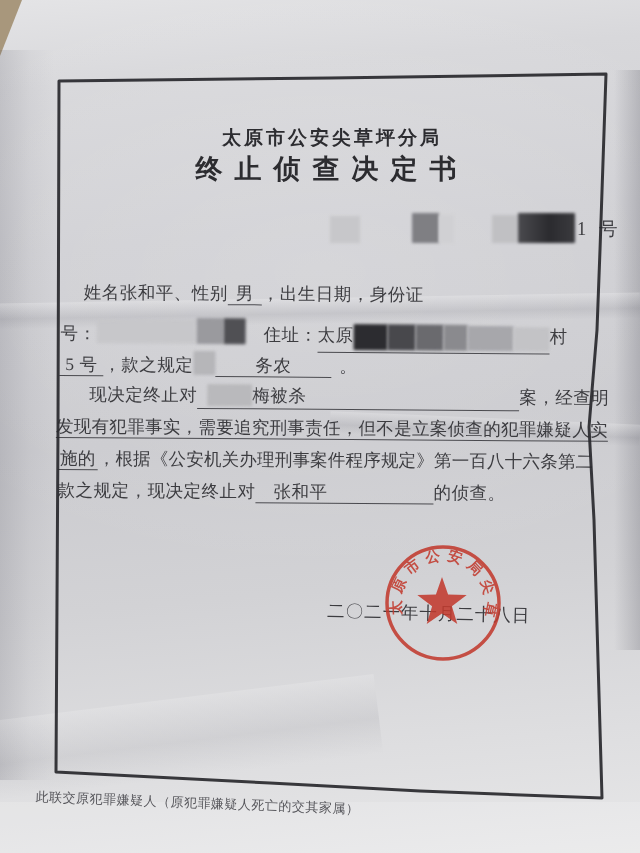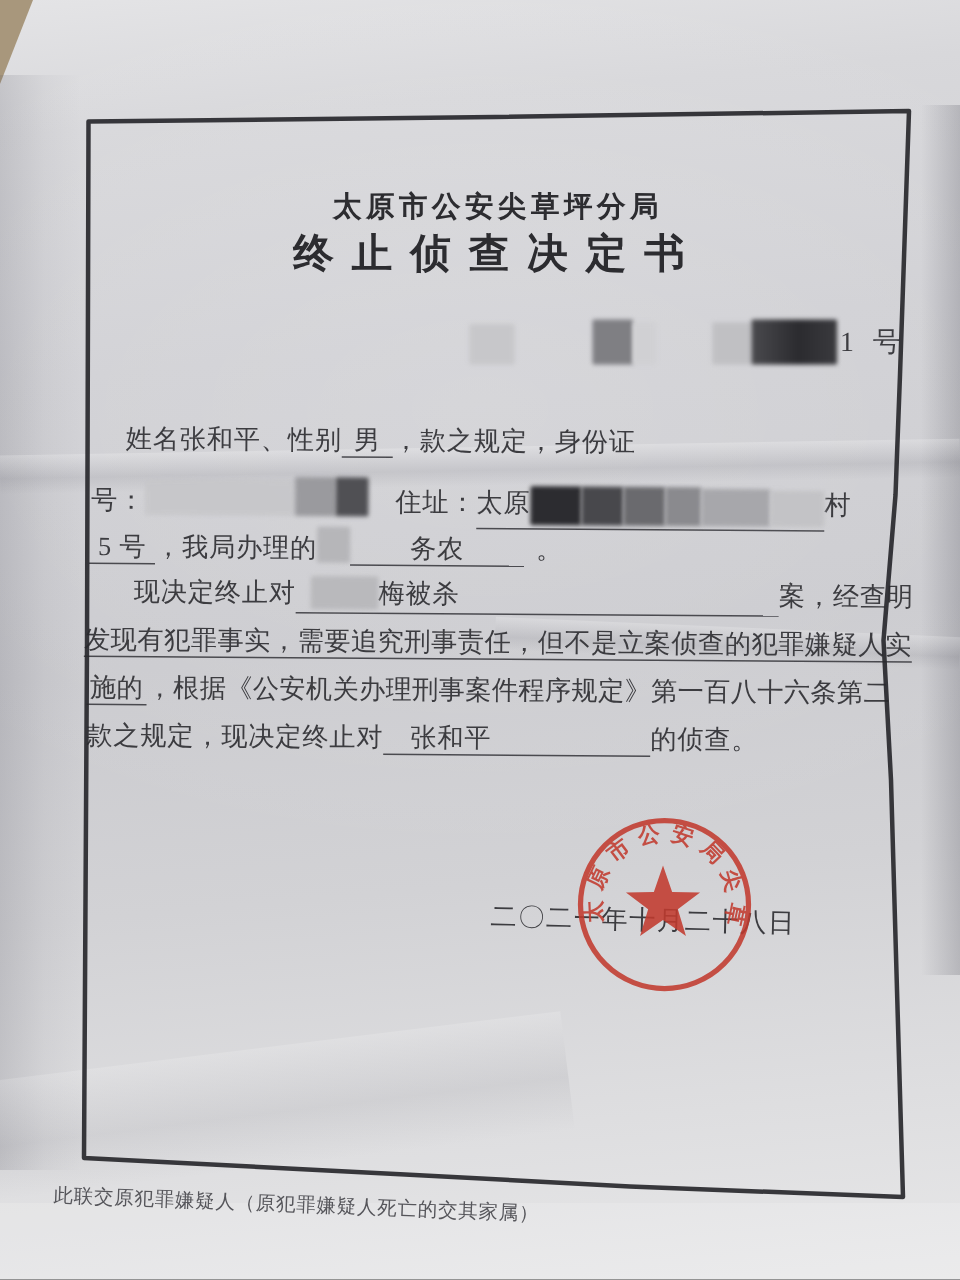--- a/index.html
+++ b/index.html
@@ -24,21 +24,21 @@
   .crease3{left:-50px;top:700px;width:430px;height:80px;transform:rotate(-7deg);
     background:linear-gradient(to bottom,rgba(255,255,255,.16),rgba(70,70,82,.08) 55%,transparent);}
   .bottom-light{left:0;top:802px;width:640px;height:51px;background:rgba(255,255,255,.16);}
 
   svg.frame{position:absolute;left:0;top:0;}
 
   .center-block{position:absolute;left:32px;width:600px;text-align:center;color:#2c2c30;}
   .agency{top:125px;font-size:19px;font-weight:700;letter-spacing:3px;}
   .doctitle{top:151px;font-size:27px;font-weight:700;letter-spacing:12px;}
 
-  .numrow{position:absolute;left:313px;top:213px;display:flex;align-items:flex-end;height:30px;justify-content:flex-end;}
+  .numrow{position:absolute;left:330px;top:213px;display:flex;align-items:flex-end;height:30px;justify-content:flex-end;}
   .blk{display:inline-block;filter:blur(1.4px);border-radius:1px;}
   .numrow .n1{width:30px;height:27px;background:#c7c7ca;}
   .numrow .s1{width:52px;}
   .numrow .n2{width:27px;height:30px;background:#7f7f83;}
   .numrow .n3{width:15px;height:28px;background:#d0d0d3;}
   .numrow .s2{width:38px;}
   .numrow .n4{width:26px;height:28px;background:#c0c0c3;}
   .numrow .n5{width:57px;height:30px;background:linear-gradient(90deg,#4a4a4e,#2b2b2f 55%,#3a3a3e);}
   .numtext{font-size:18.5px;color:#3d3d41;letter-spacing:4px;margin-left:2px;line-height:28px;}
 
@@ -89,37 +89,37 @@
     <span class="blk n3"></span>
     <span class="sp s2"></span>
     <span class="blk n4"></span>
     <span class="blk n5"></span>
     <span class="numtext">1 号</span>
   </div>
 
   <div class="bodyblock">
 
     <div class="line l1">
-      <span>姓名</span><span>张和平</span><span>、性别</span><span class="u ctr" style="width:34px">男</span><span>，款之规定</span><span>，身份证</span>
+      <span>姓名</span><span>张和平</span><span>、性别</span><span class="u ctr" style="width:34px">男</span><span>，出生日期</span><span>，身份证</span>
     </div>
 
     <div class="line l2">
       <span>号：</span><span class="rb" style="width:100px;height:24px;background:#c6c6c9;opacity:.85"></span><span class="rb" style="width:27px;height:26px;background:#9a9a9e"></span><span class="rb" style="width:22px;height:26px;background:#505054"></span><span class="sp" style="width:18px"></span><span>住址：</span><span class="uf">
           <span>太原</span>
           <span class="rb selfend" style="width:34px;height:26px;background:#2c2c30"></span>
           <span class="rb selfend" style="width:28px;height:26px;background:#48484c"></span>
           <span class="rb selfend" style="width:28px;height:26px;background:#6a6a6e"></span>
           <span class="rb selfend" style="width:24px;height:26px;background:#8a8a8e"></span>
           <span class="rb selfend" style="width:46px;height:25px;background:#a7a7ab"></span>
           <span class="rb selfend" style="width:36px;height:24px;background:#c3c3c6"></span>
         </span><span>村</span>
     </div>
 
     <div class="line l3">
-      <span class="u ctr" style="width:44px">5 号</span><span>，我局办理的</span><span class="rb" style="width:22px;height:24px;background:#b6b6b9"></span><span class="u ctr" style="width:116px">务农</span><span class="sp" style="width:8px"></span><span>。</span>
+      <span class="u ctr" style="width:44px">5 号</span><span>，款之规定</span><span class="rb" style="width:22px;height:24px;background:#b6b6b9"></span><span class="u ctr" style="width:116px">务农</span><span class="sp" style="width:8px"></span><span>。</span>
     </div>
 
     <div class="line l4">
       <span>现决定终止对</span><span class="uf" style="width:322px">
           <span class="sp" style="width:10px"></span>
           <span class="rb selfend" style="width:45px;height:22px;background:#b9b9bc"></span>
           <span>梅被杀</span>
         </span><span>案，经查明</span>
     </div>
 

